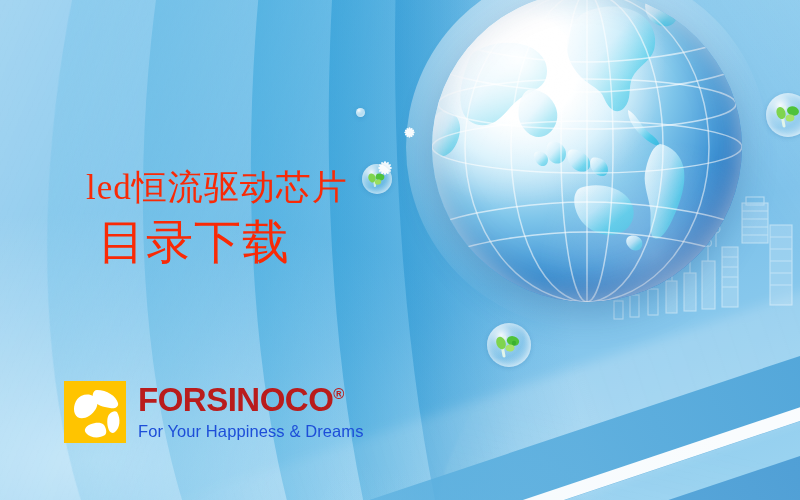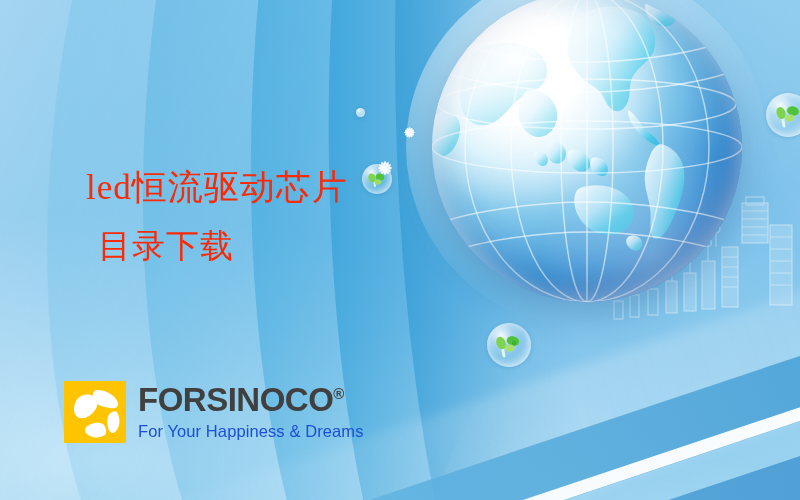--- a/index.html
+++ b/index.html
@@ -169,44 +169,43 @@
     line-height:1.32;
     letter-spacing:1px;
   }
   .headline .l1{
     font-family:"Liberation Serif","DejaVu Serif",serif;
     font-size:35px;
     white-space:nowrap;
   }
   .headline .l2{
     font-family:"Liberation Serif","DejaVu Serif",serif;
-    font-size:33px;
+    font-size:47px;
     margin-left:12px;
-    margin-top:14px;
     white-space:nowrap;
   }
 
   
   .logo{
     position:absolute;left:64px;top:381px;
     z-index:30;
     display:flex;align-items:flex-start;gap:12px;
   }
   .logo-mark{
     width:62px;height:62px;
     background:#ffc400;
     flex:none;
   }
   .logo-text{padding-top:2px;}
   .logo-word{
     font-family:"Liberation Sans", sans-serif;
     font-weight:bold;
     font-size:33px;
     letter-spacing:-0.5px;
-    color:#404040;
+    color:#b91c1c;
     line-height:1;
     white-space:nowrap;
   }
   .logo-word sup{
     font-size:15px;
     vertical-align:super;
     letter-spacing:0;
   }
   .logo-tag{
     font-family:"Liberation Sans", sans-serif;

